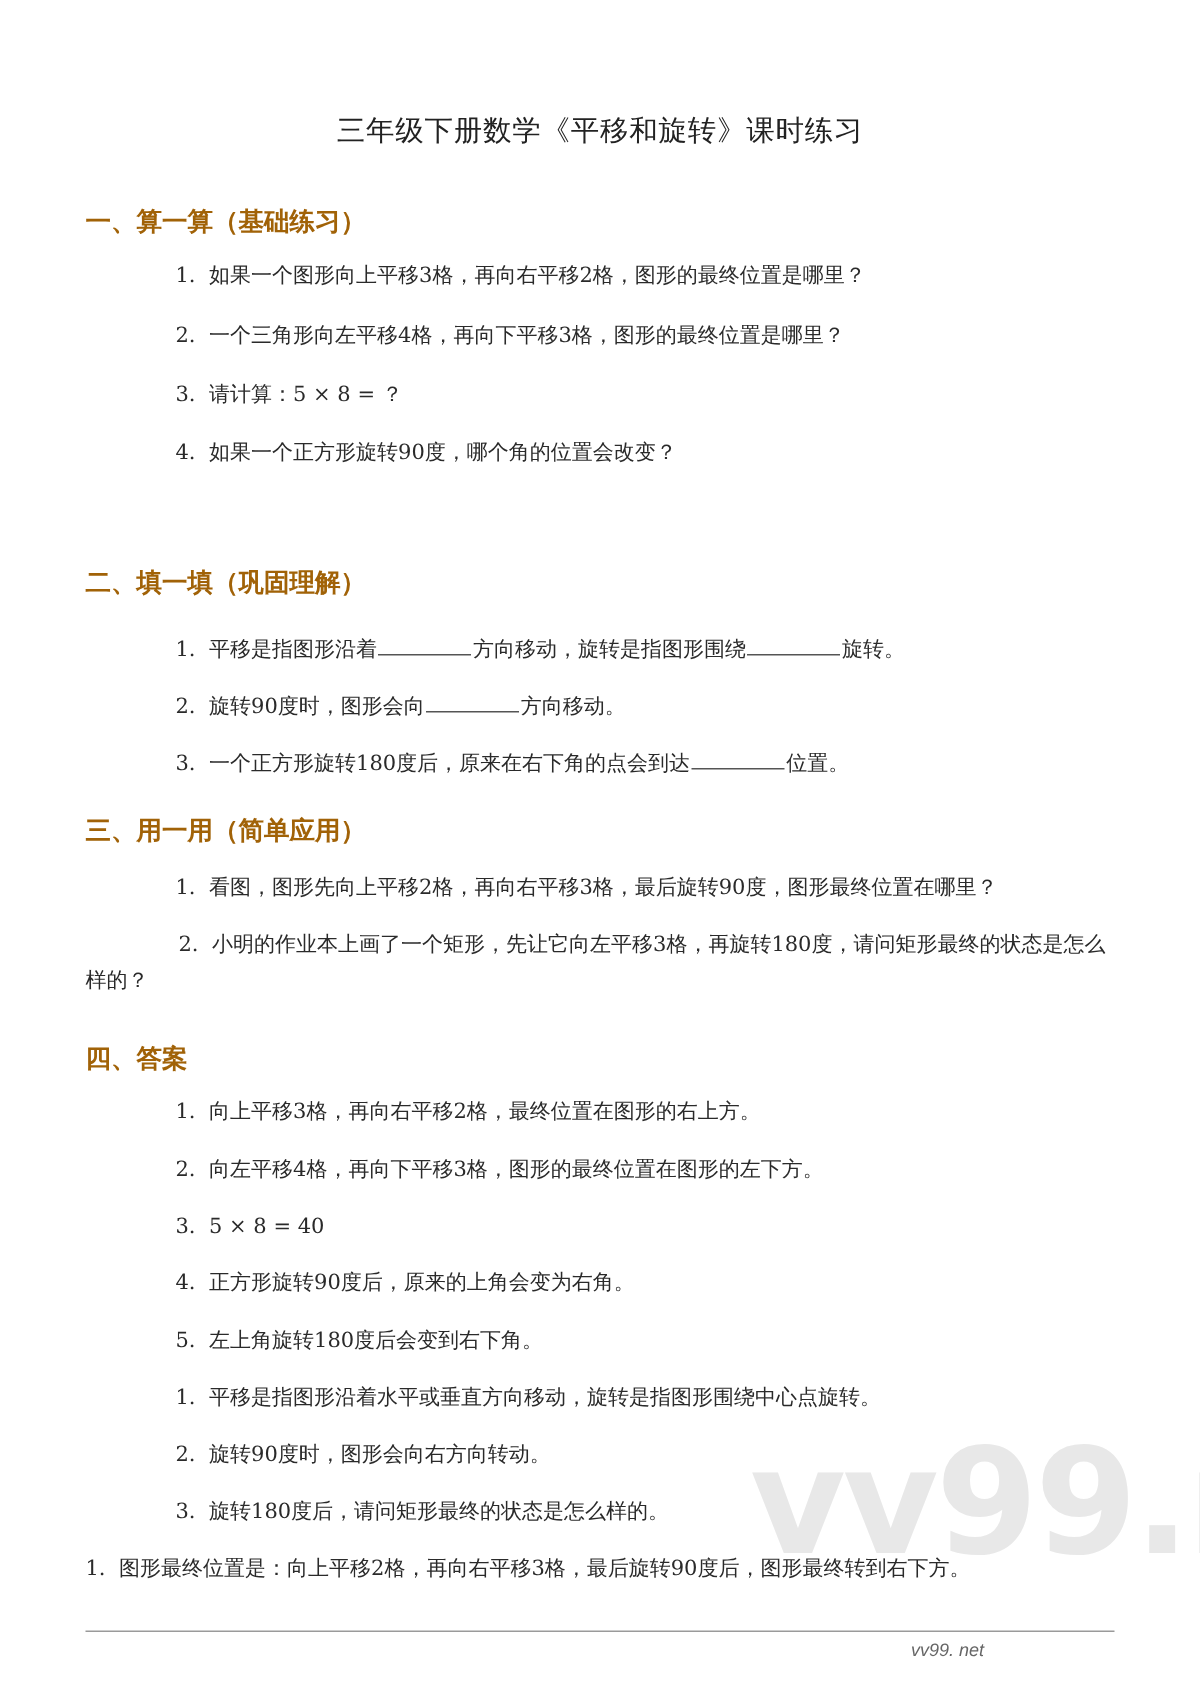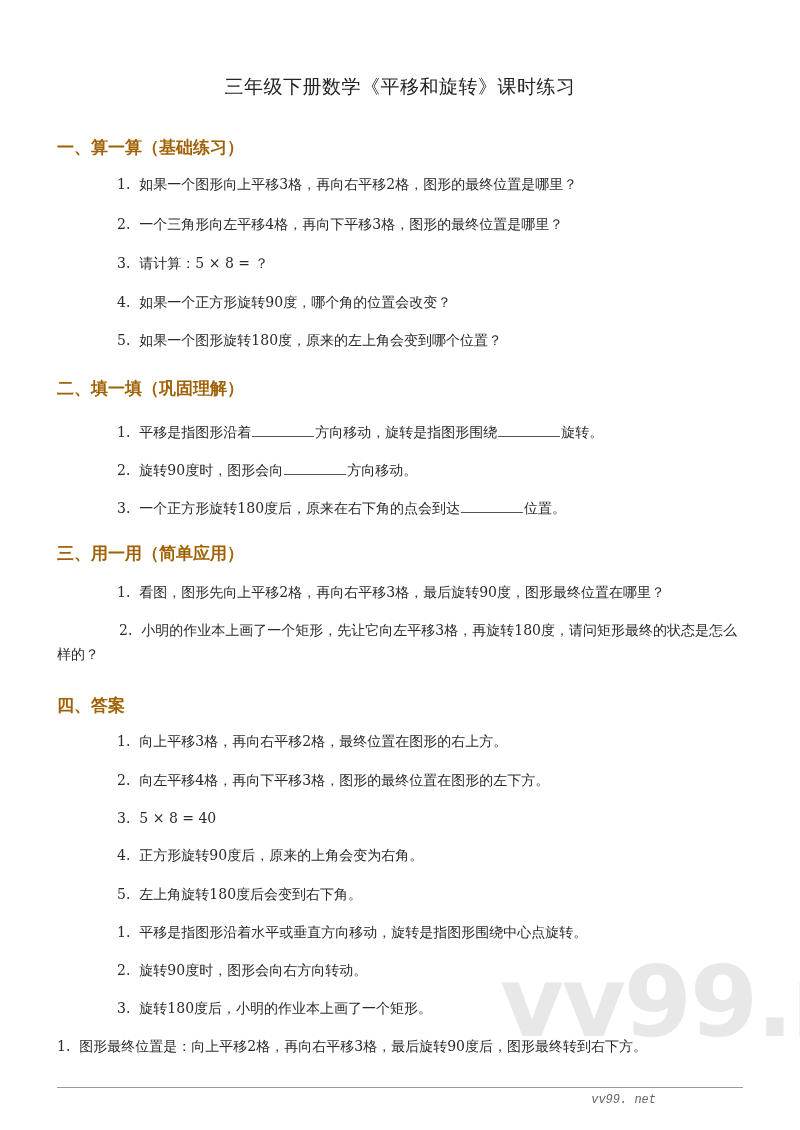--- a/index.html
+++ b/index.html
@@ -70,21 +70,21 @@
       left: 57px;
       top: 1075px;
       width: 686px;
       height: 0;
       border-top: 1.5px solid #9a9a9a;
     }
     .footer-text {
       position: absolute;
       right: 60px;
       top: 1081px;
-      font-family: Liberation Mono, monospace;
+      font-family: Liberation Sans, sans-serif;
       font-style: italic;
       font-size: 12px;
       color: #666;
     }
     .watermark {
       position: absolute;
       left: 500px;
       top: 945px;
       font-family: "DejaVu Sans", "Liberation Sans", sans-serif;
       font-weight: bold;
@@ -111,23 +111,20 @@
       <span class="num">1.</span><span>如果一个图形向上平移3格，再向右平移2格，图形的最终位置是哪里？</span>
     </div>
     <div class="item" style="left:117px; top:202px;">
       <span class="num">2.</span><span>一个三角形向左平移4格，再向下平移3格，图形的最终位置是哪里？</span>
     </div>
     <div class="item" style="left:117px; top:241px;">
       <span class="num">3.</span><span>请计算：5 × 8 = ？</span>
     </div>
     <div class="item" style="left:117px; top:280px;">
       <span class="num">4.</span><span>如果一个正方形旋转90度，哪个角的位置会改变？</span>
-    </div>
-    <div class="item" style="left:117px; top:318px;">
-      <span class="num">5.</span><span>如果一个图形旋转180度，原来的左上角会变到哪个位置？</span>
     </div>
 
     <div class="section-head" style="top:365px;">二、填一填（巩固理解）</div>
     <div class="item" style="left:117px; top:410px;">
       <span class="num">1.</span><span>平移是指图形沿着</span><span class="blank"></span><span>方向移动，旋转是指图形围绕</span><span class="blank"></span><span>旋转。</span>
     </div>
     <div class="item" style="left:117px; top:448px;">
       <span class="num">2.</span><span>旋转90度时，图形会向</span><span class="blank"></span><span>方向移动。</span>
     </div>
     <div class="item" style="left:117px; top:486px;">
@@ -158,21 +155,21 @@
     <div class="item" style="left:117px; top:872px;">
       <span class="num">5.</span><span>左上角旋转180度后会变到右下角。</span>
     </div>
     <div class="item" style="left:117px; top:910px;">
       <span class="num">1.</span><span>平移是指图形沿着水平或垂直方向移动，旋转是指图形围绕中心点旋转。</span>
     </div>
     <div class="item" style="left:117px; top:948px;">
       <span class="num">2.</span><span>旋转90度时，图形会向右方向转动。</span>
     </div>
     <div class="item" style="left:117px; top:986px;">
-      <span class="num">3.</span><span>旋转180度后，小明的作业本上画了一个矩形。</span>
+      <span class="num">3.</span><span>旋转180度后，请问矩形最终的状态是怎么样的。</span>
     </div>
     <div class="item" style="left:57px; top:1024px;">
       <span class="num">1.</span><span>图形最终位置是：向上平移2格，再向右平移3格，最后旋转90度后，图形最终转到右下方。</span>
     </div>
 
     <div class="footer-rule"></div>
     <div class="footer-text">vv99. net</div>
   </div>
 </div>
 

